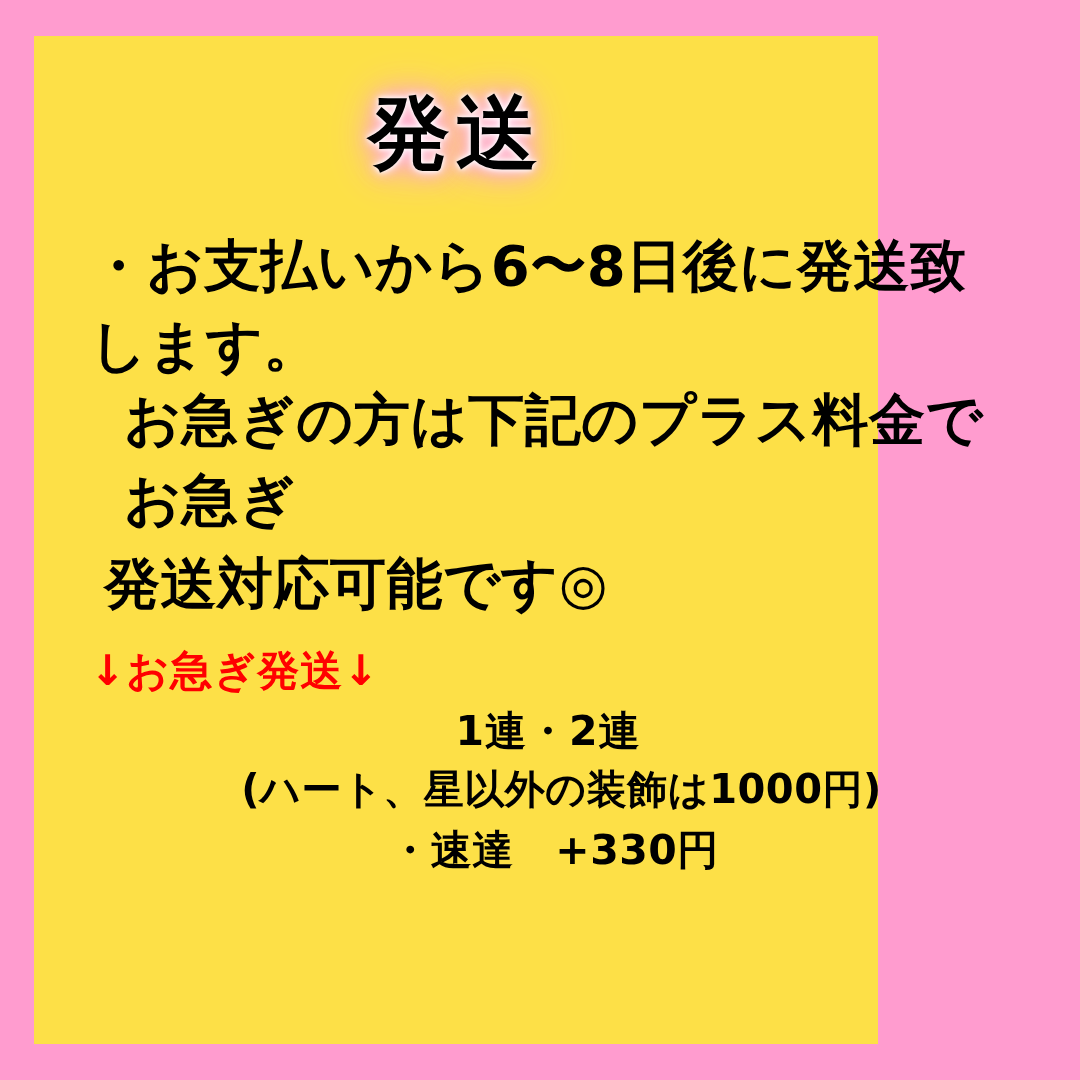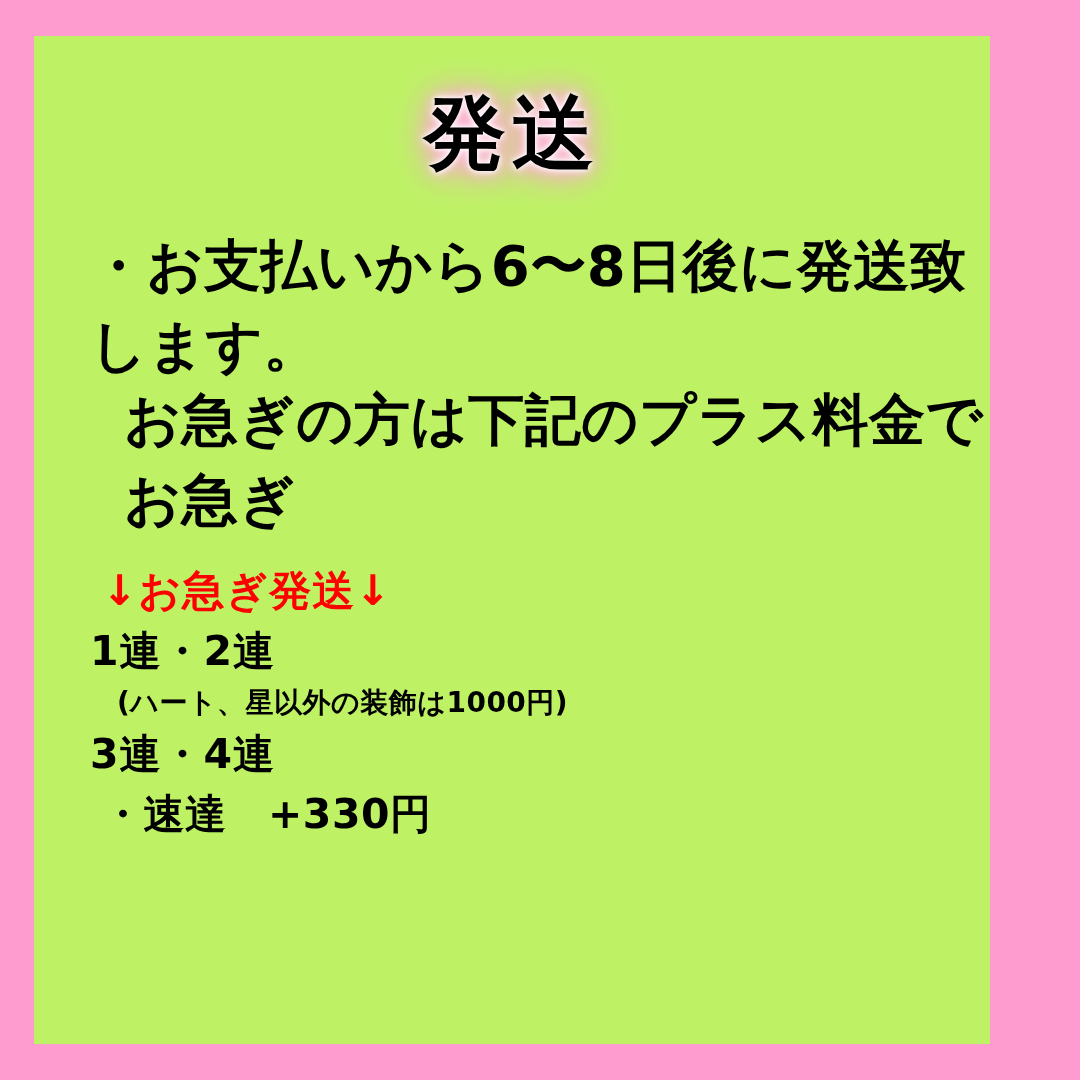--- a/index.html
+++ b/index.html
@@ -19,23 +19,23 @@
     top: 0;
     width: 1080px;
     height: 1080px;
     background: #ff9ccf;
     box-sizing: border-box;
   }
   .card {
     position: absolute;
     left: 34px;
     top: 36px;
-    width: 956px;
+    width: 844px;
     height: 1008px;
-    background: #bef264;
+    background: #fde047;
     box-sizing: border-box;
   }
   .title-wrap {
     position: absolute;
     left: 0;
     top: 56px;
     width: 100%;
     text-align: center;
   }
   .title {
@@ -67,82 +67,83 @@
     letter-spacing: 0.5px;
     margin: 0 0 6px 0;
   }
   .para .l2, .para .l3 {
     display: block;
   }
   .para .l2 { padding-left: 34px; font-family: Liberation Mono, monospace; }
   .para .l3 { padding-left: 14px; }
 
   .redhead {
-    margin: 22px 0 8px 12px;
+    margin: 22px 0 8px 0;
     font-size: 42px;
     font-weight: 900;
     color: #ff0000;
     letter-spacing: 1px;
     line-height: 1.2;
   }
   .group {
     margin-top: 6px;
+    text-align: center;
   }
   .group-title {
     font-size: 41px;
     font-weight: 800;
     color: #000000;
     letter-spacing: 1px;
     line-height: 1.35;
     margin: 4px 0 2px 0;
   }
   .item {
     font-size: 41px;
     font-weight: 800;
     color: #000000;
     line-height: 1.36;
     letter-spacing: 0.5px;
     margin: 4px 0 0 12px;
   }
   .sub {
     display: block;
     margin-left: 15px;
-    font-size: 28px;
+    font-size: 40px;
     font-weight: 800;
     line-height: 1.34;
   }
 </style>
 </head>
 <body>
 
 <div class="page">
   <div class="card">
 
     <div class="title-wrap">
       <span class="title">発送</span>
     </div>
 
     <div class="body">
 
       <p class="para">
         <span class="l1">・お支払いから6〜8日後に発送致します。</span>
         <span class="l2">お急ぎの方は下記のプラス料金でお急ぎ</span>
+        <span class="l3">発送対応可能です◎</span>
       </p>
 
       <div class="redhead">↓お急ぎ発送↓</div>
 
       <div class="group">
         <div class="group-title">1連・2連</div>
         <div class="item">
           <span class="sub">(ハート、星以外の装飾は1000円)</span>
         </div>
       </div>
 
       <div class="group">
-        <div class="group-title">3連・4連</div>
         <div class="item">
           <span>・速達　+330円</span>
         </div>
       </div>
 
     </div>
   </div>
 </div>
 
 </body></html>

